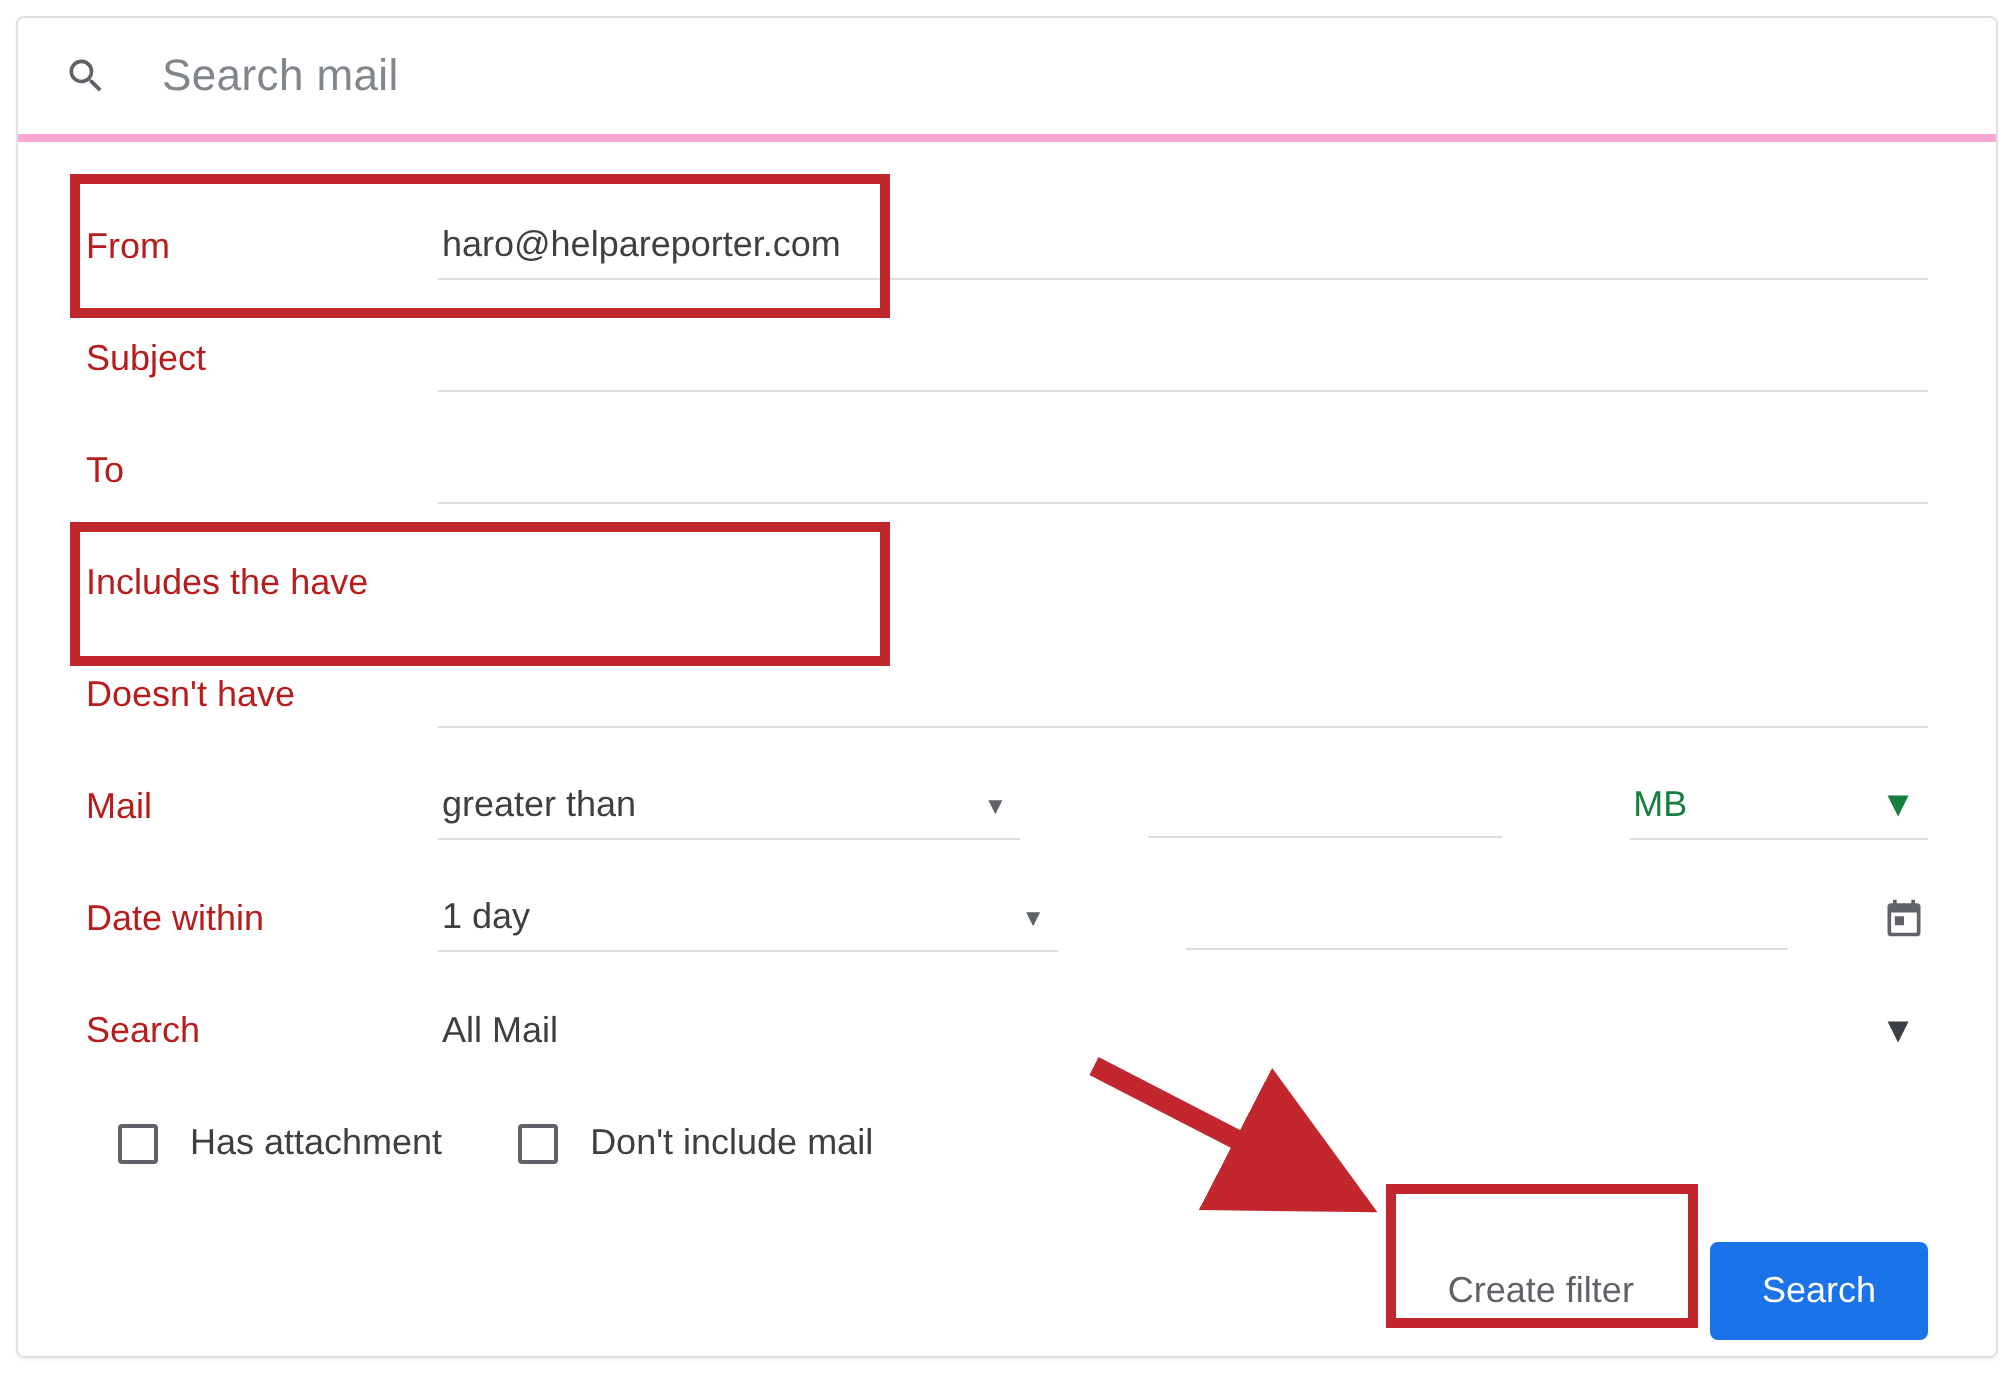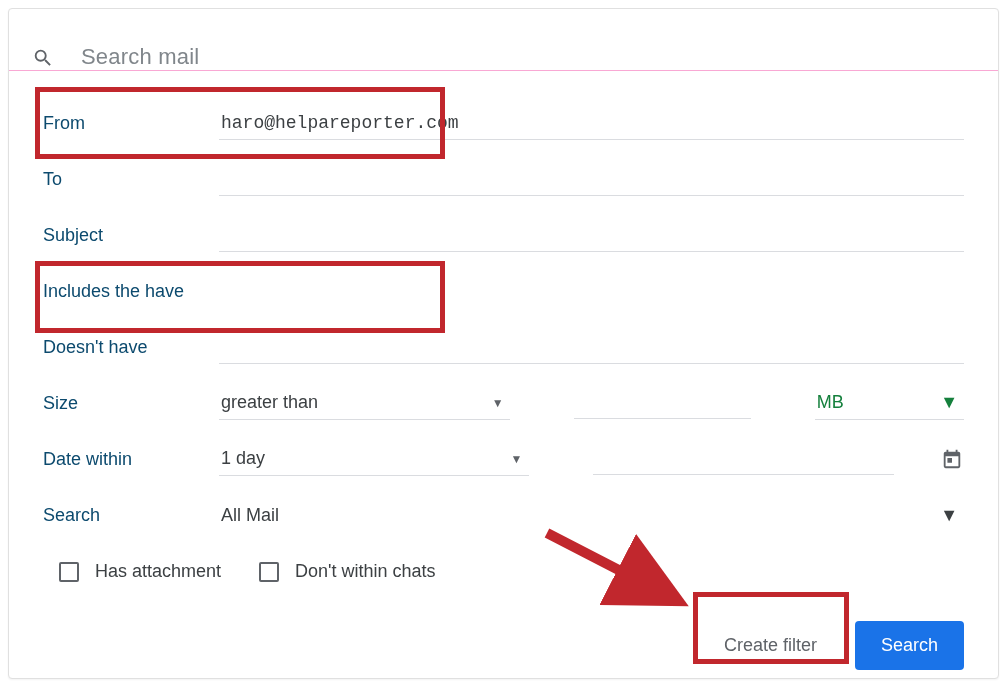--- a/index.html
+++ b/index.html
@@ -15,24 +15,24 @@
       position: absolute;
       top: 8px; left: 8px; right: 8px; bottom: 8px;
       border: 1px solid #e0e0e0;
       border-radius: 4px;
       background: #fff;
       box-shadow: 0 1px 2px rgba(0,0,0,0.05);
       overflow: hidden;
     }
     .search-row {
       display: flex;
-      align-items: flex-end;
+      align-items: center;
       height: 62px;
       padding: 0 22px;
-      border-bottom: 1px solid #f9a8d4;
+      border-bottom: 4px solid #f9a8d4;
     }
     .search-row .icon { width: 24px; height: 24px; color: #5f6368; display:flex; align-items:center; justify-content:center; }
     .search-row .placeholder {
       margin-left: 26px;
       color: #80868b;
       font-size: 22px;
       letter-spacing: 0.2px;
     }
     .form-area {
       padding: 24px 34px 0 34px;
@@ -40,32 +40,32 @@
     .row {
       display: flex;
       align-items: center;
       min-height: 56px;
       gap: 18px;
     }
     .label {
       width: 158px;
       flex: 0 0 158px;
       font-size: 18px;
-      color: #0c4a6e;
+      color: #b91c1c;
     }
     .underline-input {
       flex: 1;
       border: none;
       border-bottom: 1px solid #dadce0;
       font-size: 18px;
       padding: 6px 2px;
       color: #3c4043;
       outline: none;
       background: transparent;
-      font-family: Liberation Mono, monospace;
+      font-family: Liberation Sans, sans-serif;
     }
     .underline-input.focused {
       border-bottom: 2px solid #4285f4;
     }
     .dropdown {
       flex: 1;
       display: flex;
       align-items: center;
       justify-content: space-between;
       border-bottom: 1px solid #dadce0;
@@ -198,40 +198,40 @@
   </div>
 
   <div class="form-area">
 
     <div class="row">
       <div class="label">From</div>
       <input class="underline-input" type="text" value="haro@helpareporter.com" style="">
     </div>
 
     <div class="row">
+      <div class="label">Subject</div>
+      <input class="underline-input" type="text" value="" style="">
+    </div>
+
+    <div class="row">
       <div class="label">To</div>
       <input class="underline-input" type="text" value="" style="">
     </div>
 
     <div class="row">
-      <div class="label">Subject</div>
-      <input class="underline-input" type="text" value="" style="">
-    </div>
-
-    <div class="row">
       <div class="label" style="width:200px; flex:0 0 200px;">Includes the have</div>
     </div>
 
     <div class="row">
       <div class="label">Doesn't have</div>
       <input class="underline-input" type="text" value="" style="">
     </div>
 
     <div class="row">
-      <div class="label">Size</div>
+      <div class="label">Mail</div>
       <div class="dropdown dropdown-wide">
         <span>greater than</span>
         <span class="caret">▼</span>
       </div>
       <div class="gap-col"></div>
       <input class="size-input" type="text" style="">
       <div class="gap-col"></div>
       <div class="unit-dropdown">
         <span>MB</span>
         <span class="caret">▼</span>
@@ -262,21 +262,21 @@
       </div>
     </div>
 
     <div class="checkbox-row">
       <div class="checkbox-item">
         <div class="checkbox-box"></div>
         <span class="checkbox-label">Has attachment</span>
       </div>
       <div class="checkbox-item">
         <div class="checkbox-box"></div>
-        <span class="checkbox-label">Don't within chats</span>
+        <span class="checkbox-label">Don't include mail</span>
       </div>
     </div>
 
   </div>
 
   <div class="button-row">
     <div class="btn-create">Create filter</div>
     <div class="btn-search">Search</div>
   </div>
 

